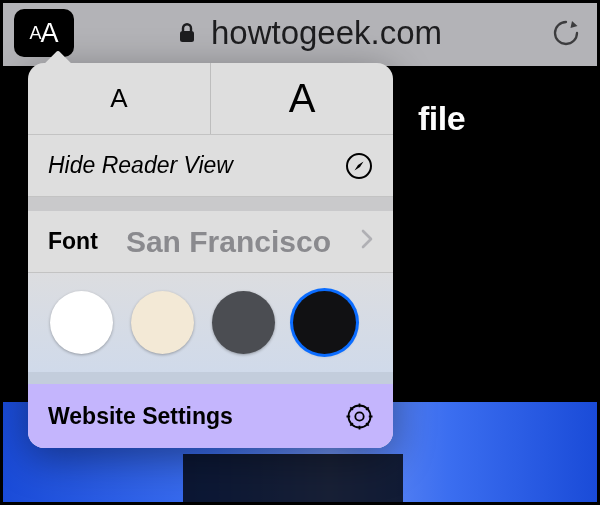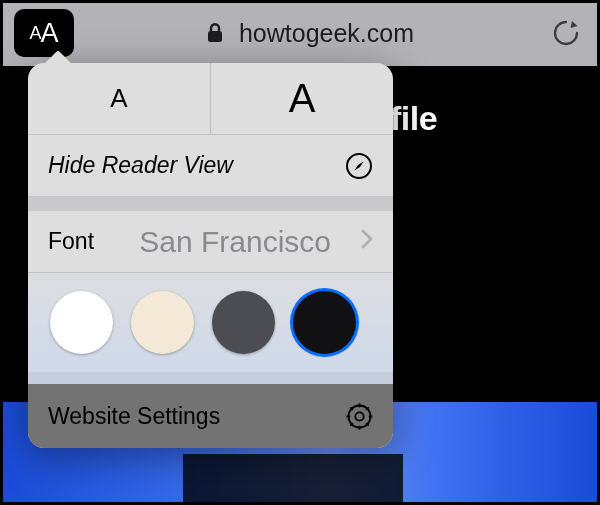--- a/index.html
+++ b/index.html
@@ -40,21 +40,21 @@
       position: relative;
     }
     .aa-small { font-size: 18px; font-weight: 500; }
     .aa-large { font-size: 27px; font-weight: 500; margin-left: -1px; }
     .url-area {
       flex: 1;
       display: flex;
       align-items: center;
       justify-content: center;
       gap: 15px;
-      font-size: 25px;
+      font-size: 33px;
       color: #1d1d1f;
     }
     .lock-icon svg { display: block; }
     .reload-btn {
       width: 40px;
       height: 40px;
       display: flex;
       align-items: center;
       justify-content: center;
       color: #3c3c3e;
@@ -64,21 +64,21 @@
       top: 66px;
       left: 3px;
       right: 3px;
       bottom: 3px;
       background: #000;
       overflow: hidden;
     }
     .headline {
       position: absolute;
       top: 28px;
-      left: 387px;
+      left: 415px;
       color: #fff;
       font-size: 34px;
       font-weight: 700;
       line-height: 1.45;
       letter-spacing: -0.5px;
     }
     .blue-strip {
       position: absolute;
       left: 0;
       right: 0;
@@ -145,44 +145,45 @@
       align-items: center;
       justify-content: center;
       height: 100%;
       color: #000;
     }
     .size-half:first-child { border-right: 1px solid rgba(0,0,0,0.15); font-size: 26px; }
     .size-half:last-child { font-size: 40px; }
     .reader-row { justify-content: space-between; font-style: italic; }
     .compass-icon { width: 28px; height: 28px; }
     .big-divider { height: 14px; background: #c9c9cb; border-bottom: none; }
-    .font-row { gap: 20px; }
+    .font-row { gap: 20px; font-weight: bold; }
     .font-value { color: #8a8a8e; flex: 1; text-align: right; font-size: 30px; }
     .chevron { color: #b0b0b4; margin-left: 10px; }
     .colors-row {
       gap: 18px;
       padding: 18px 22px;
       background: linear-gradient(180deg, #dcdde0 0%, #d0daea 100%);
       border-bottom: none;
     }
     .swatch {
       width: 63px;
       height: 63px;
       border-radius: 50%;
       box-shadow: 0 1px 3px rgba(0,0,0,0.3);
     }
     .swatch.selected {
       box-shadow: 0 0 0 3px #0a6cff, 0 1px 4px rgba(0,0,0,0.3);
     }
     .big-divider2 { height: 12px; background: #c3cddc; }
     .settings-row {
       justify-content: space-between;
-      background: #737373;
+      background: #c4b5fd;
       border-bottom: none;
       min-height: 64px;
+      font-weight: bold;
     }
     .gear-icon { width: 27px; height: 27px; }
   </style>
 </head>
 <body>
 
 <div class="toolbar">
   <div class="aa-button">
     <span class="aa-small">A</span>
     <span class="aa-large">A</span>

